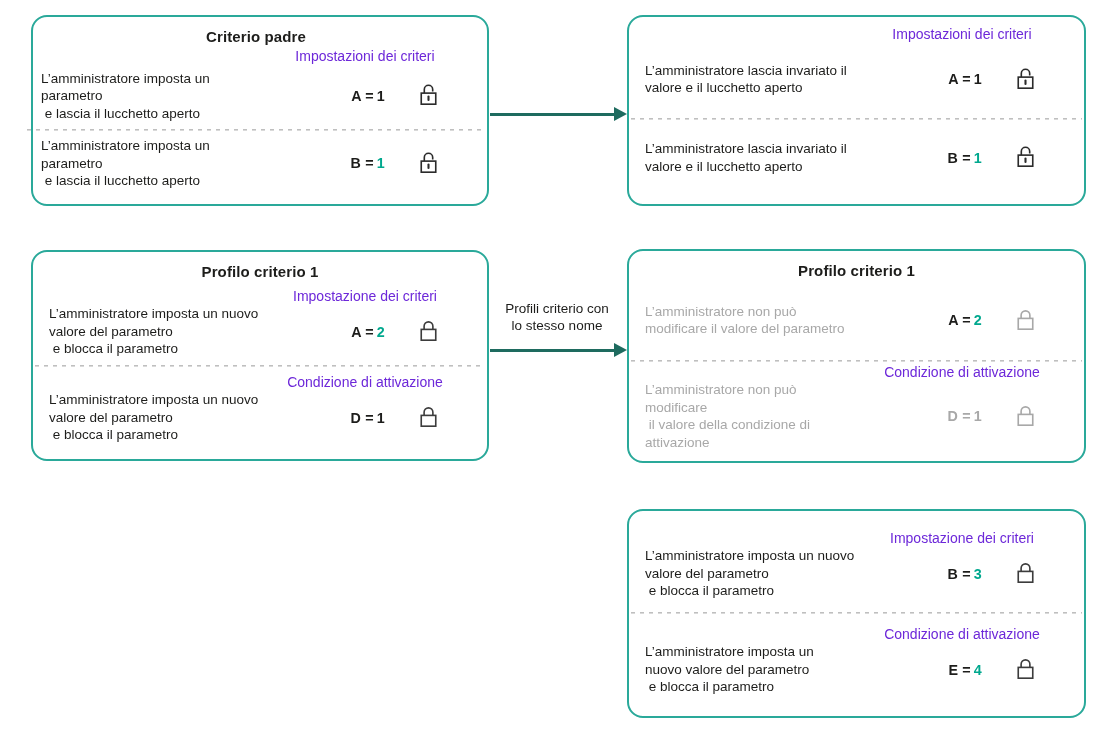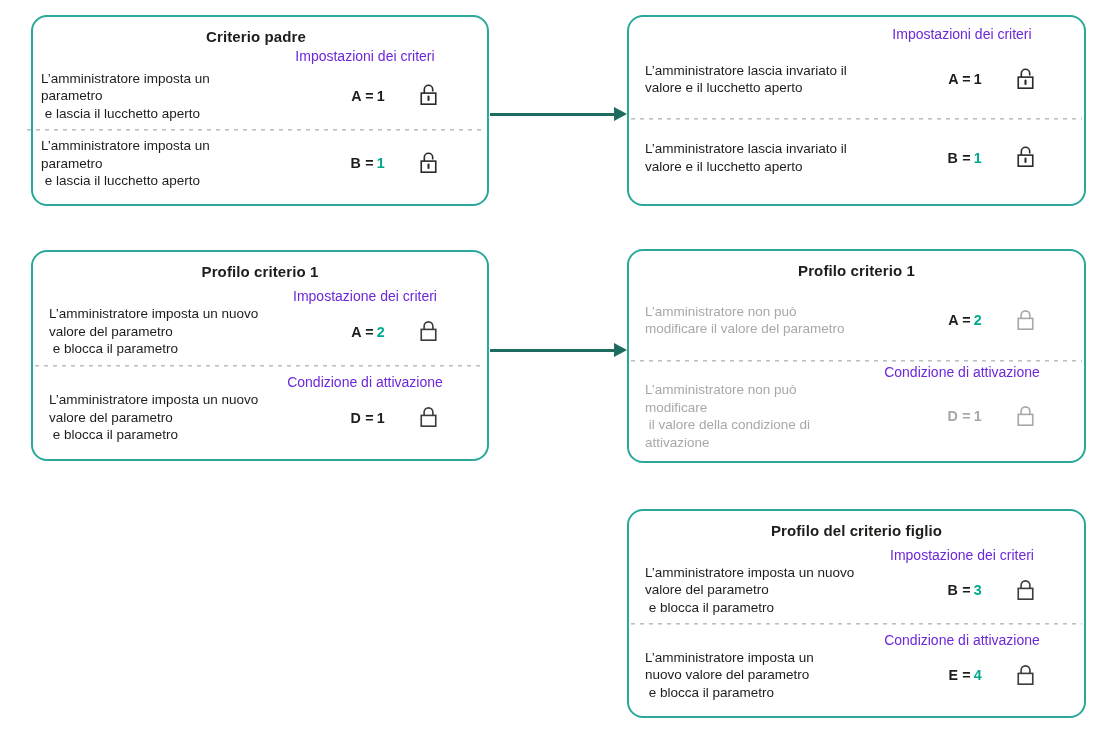--- a/index.html
+++ b/index.html
@@ -248,21 +248,20 @@
               <path d="M6.4 10.8 V7.5 a4.6 4.6 0 0 1 9.2 0 V10.8" fill="none" stroke="currentColor" stroke-width="1.7"></path>
               <rect x="3.4" y="10.8" width="15.2" height="11.3" fill="none" stroke="currentColor" stroke-width="1.7"></rect>
             </svg>
           </div>
         </div>
       </div>
     </div>
   </section>
 
   <section class="pbox" style="left:627px;top:509px;width:459px;height:209px;">
-    <h3 class="ptitle">Profilo del criterio figlio</h3>
     <div class="rowwrap">
       <div class="rowgroup">
         <div class="colhdr">Impostazione dei criteri</div>
         <div class="prow">
           <div class="desc">L’amministratore imposta un nuovo
 valore del parametro
  e blocca il parametro</div>
           <div class="vwrap">
             <span data-variant="black">B =</span><span class="vnum" data-variant="teal">3</span>
           </div>
@@ -291,16 +290,18 @@
             </svg>
           </div>
         </div>
       </div>
     </div>
   </section>
 
   <div class="arrow-line" style="left:490px;top:113px;width:124px;"></div>
   <div class="arrow-head" style="left:614px;top:107px;"></div>
 
+  <div class="arrow-label" style="left:487px;top:300px;">Profili criterio con
+lo stesso nome</div>
   <div class="arrow-line" style="left:490px;top:349px;width:124px;"></div>
   <div class="arrow-head" style="left:614px;top:343px;"></div>
 
 </div>
 
 </body></html>

